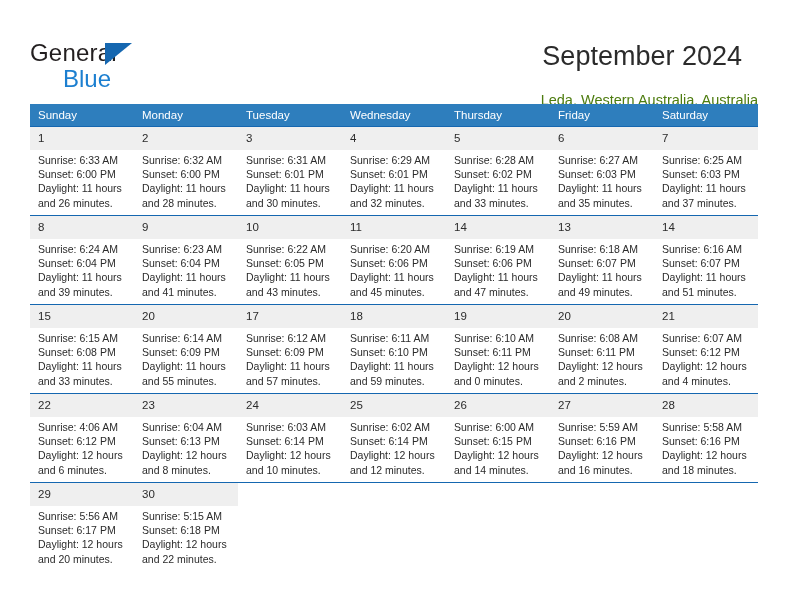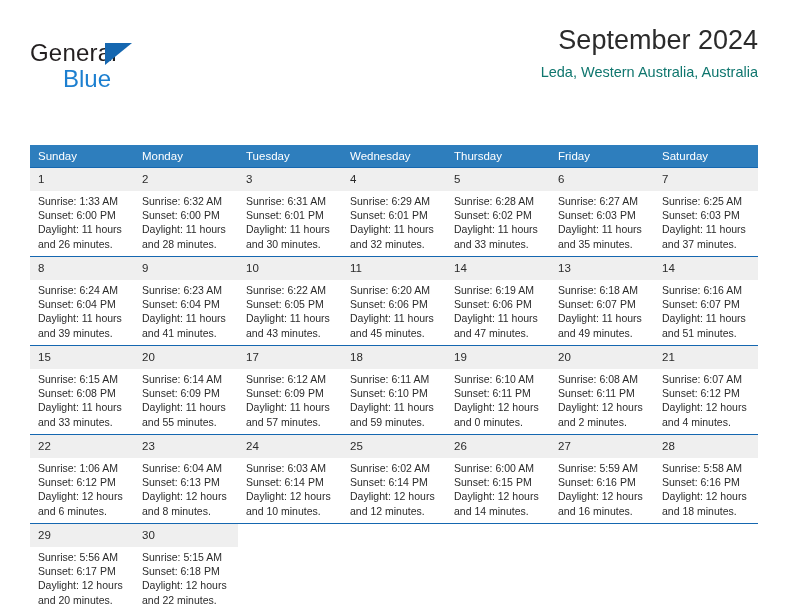--- a/index.html
+++ b/index.html
@@ -68,43 +68,42 @@
     position: absolute;
     right: 0;
     top: 0;
     text-align: right;
   }
   .cal-title {
     font-size: 27px;
     line-height: 33px;
     color: #2b2b2b;
     font-weight: normal;
-    margin: 0;
+    margin: 16px;
     white-space: nowrap;
   }
   .cal-sub {
     font-size: 14.5px;
     line-height: 22px;
-    color: #0f766e;
+    color: #4d7c0f;
     margin: 4px 0 0 0;
     white-space: nowrap;
   }
 
   
   .calendar {
     position: absolute;
     left: 30px;
     top: 104px;
     width: 728px;
   }
   table.cal {
     border-collapse: collapse;
     table-layout: fixed;
     width: 728px;
-    margin-top: 41px;
   }
   table.cal col { width: 104px; }
 
   thead th {
     background: #2e7ebd;
     color: #ffffff;
     font-size: 11.5px;
     font-weight: normal;
     text-align: left;
     padding: 5px 0 5px 8px;
@@ -181,21 +180,21 @@
           <th>Thursday</th>
           <th>Friday</th>
           <th>Saturday</th>
         </tr>
       </thead>
       <tbody>
           <tr class="week-row">
             <td>
               <div class="daynum">1</div>
               <div class="info">
-                <div>Sunrise: 1:33 AM</div>
+                <div>Sunrise: 6:33 AM</div>
                 <div>Sunset: 6:00 PM</div>
                 <div>Daylight: 11 hours</div>
                 <div>and 26 minutes.</div>
               </div>
             </td>
             <td>
               <div class="daynum">2</div>
               <div class="info">
                 <div>Sunrise: 6:32 AM</div>
                 <div>Sunset: 6:00 PM</div>
@@ -376,21 +375,21 @@
                 <div>Sunset: 6:12 PM</div>
                 <div>Daylight: 12 hours</div>
                 <div>and 4 minutes.</div>
               </div>
             </td>
           </tr>
           <tr class="week-row">
             <td>
               <div class="daynum">22</div>
               <div class="info">
-                <div>Sunrise: 1:06 AM</div>
+                <div>Sunrise: 4:06 AM</div>
                 <div>Sunset: 6:12 PM</div>
                 <div>Daylight: 12 hours</div>
                 <div>and 6 minutes.</div>
               </div>
             </td>
             <td>
               <div class="daynum">23</div>
               <div class="info">
                 <div>Sunrise: 6:04 AM</div>
                 <div>Sunset: 6:13 PM</div>

